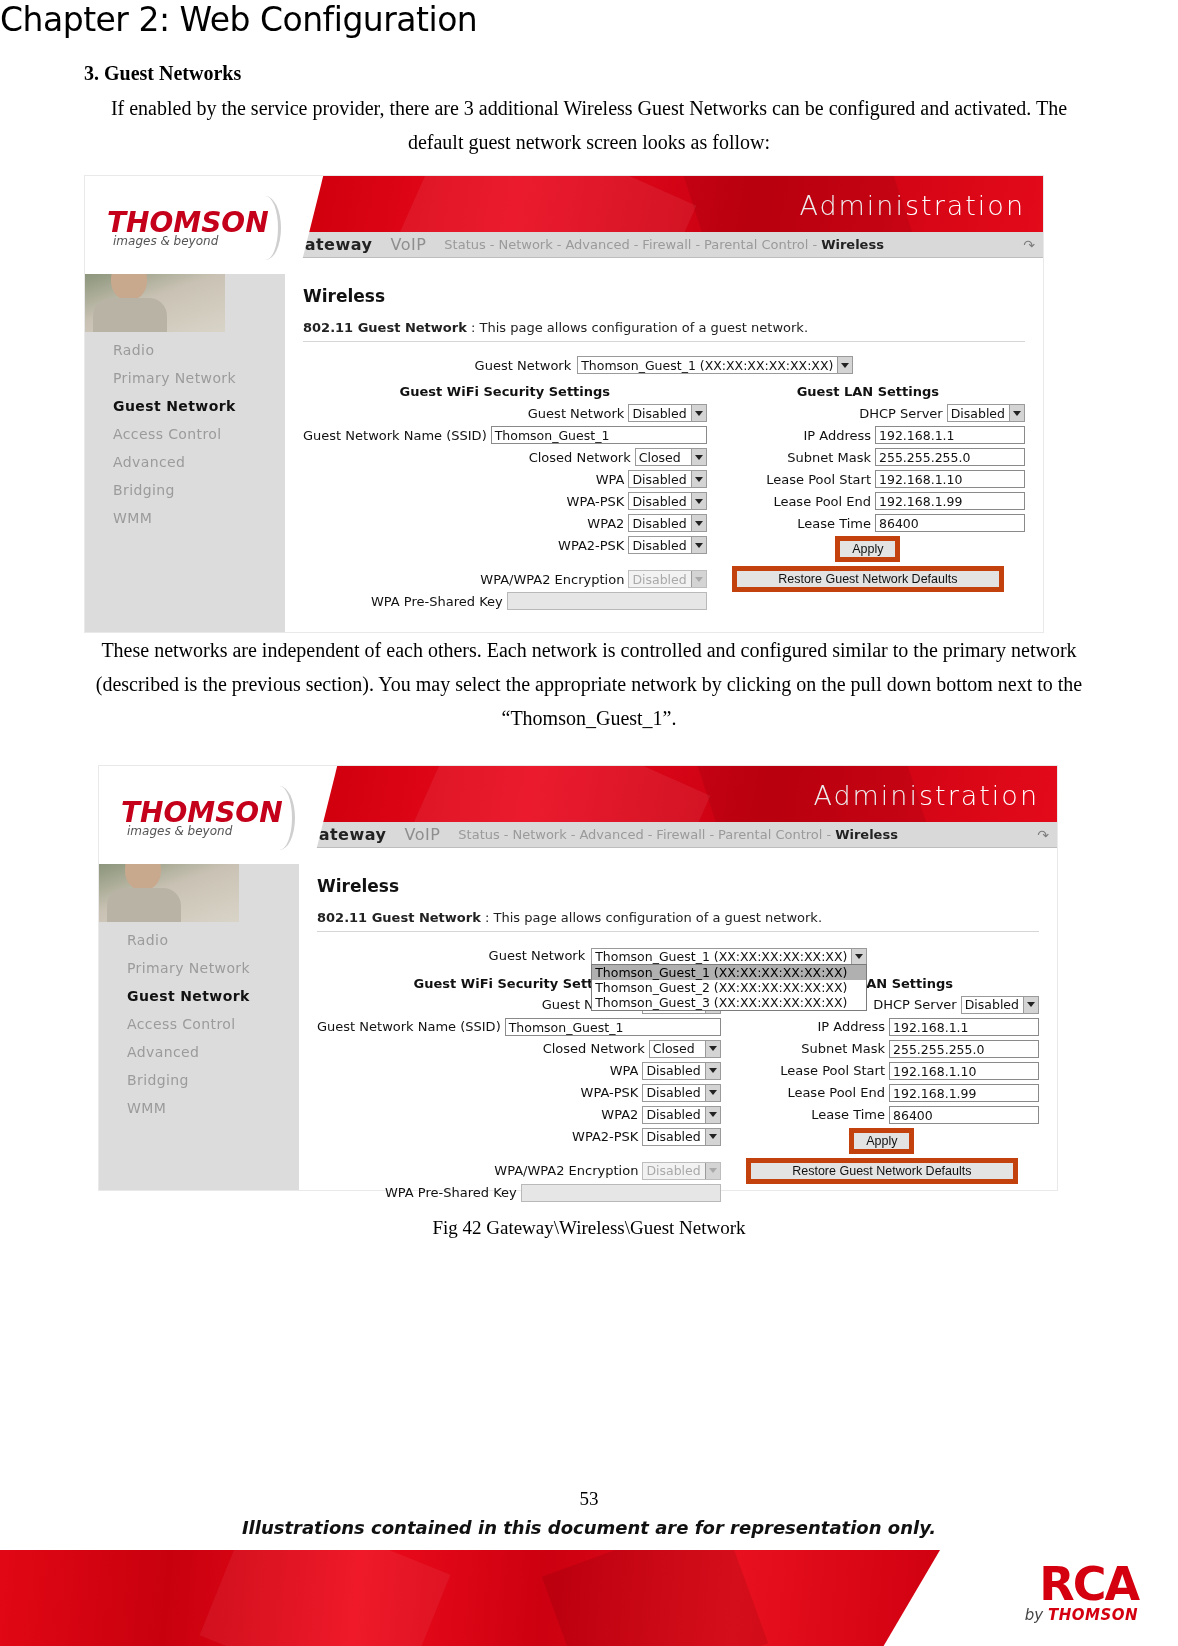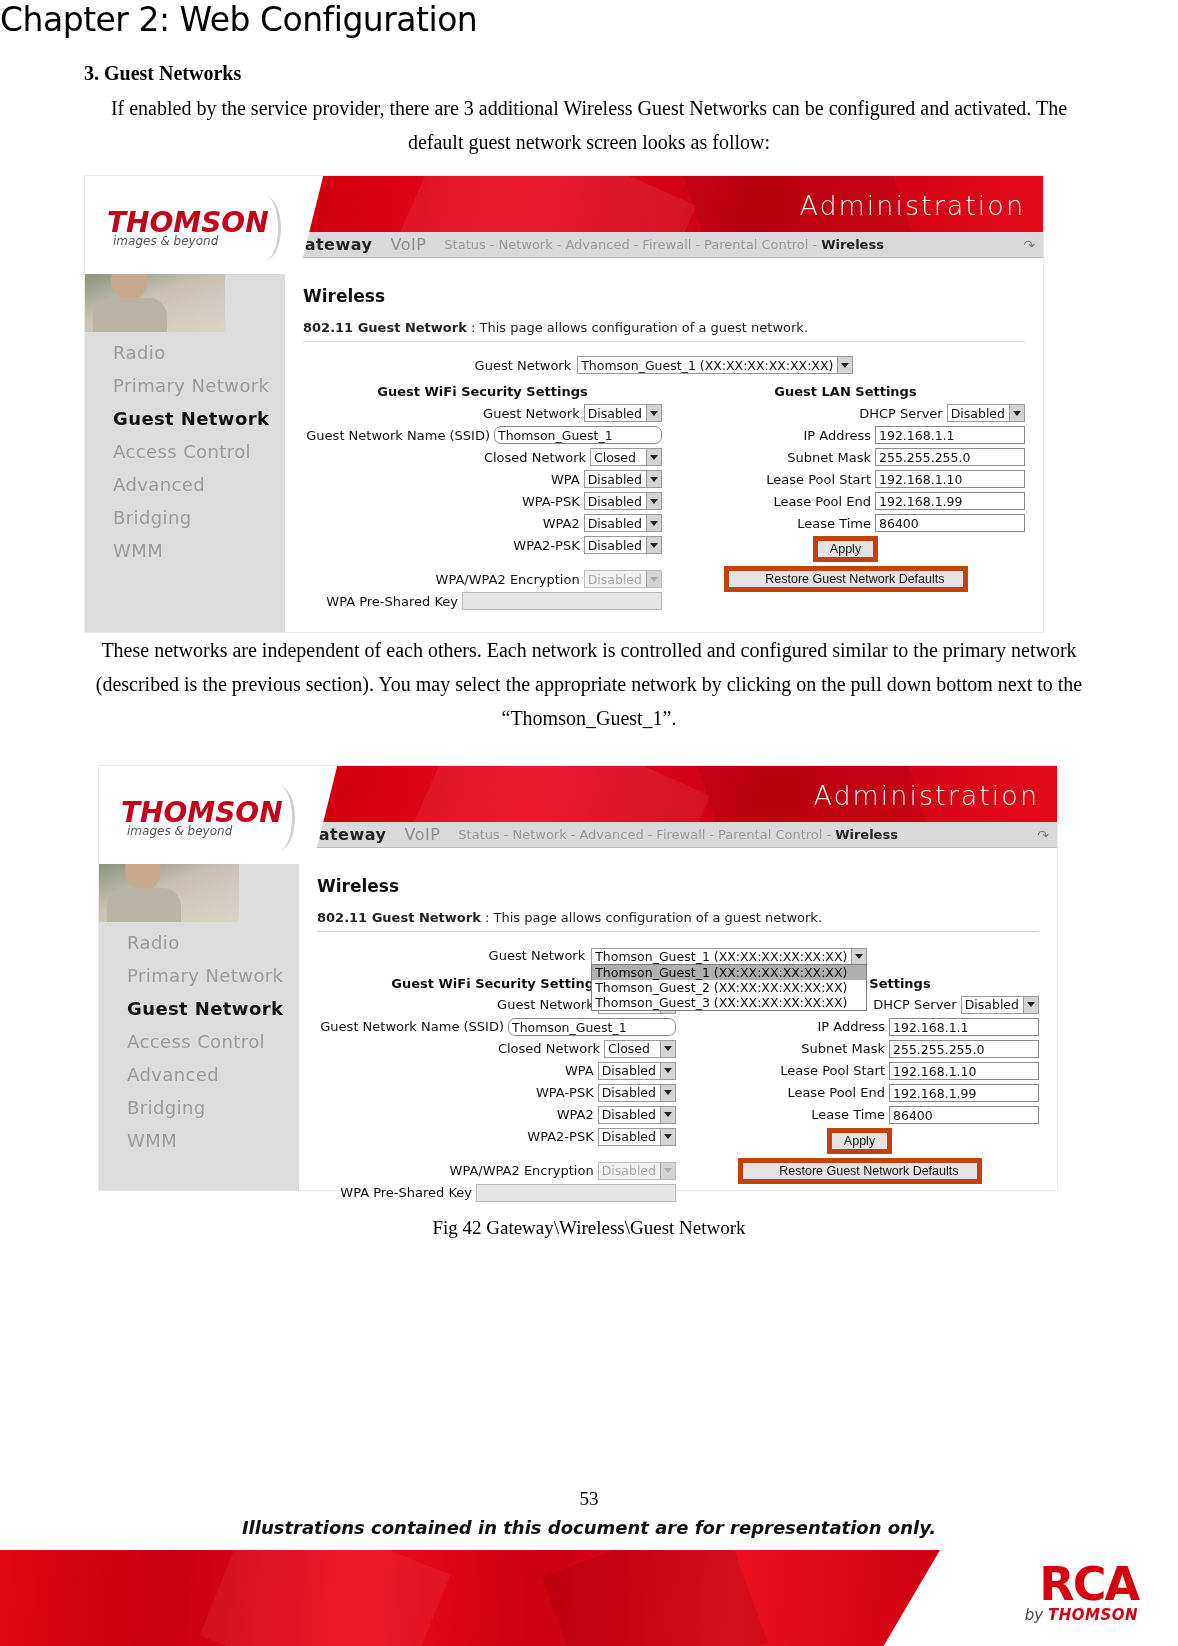--- a/index.html
+++ b/index.html
@@ -136,21 +136,21 @@
   .photo .hair{
     position:absolute;left:24px;top:6px;width:40px;height:20px;border-radius:50% 50% 0 0;
     background:#8d8d8d;
   }
   .photo .body{
     position:absolute;left:8px;top:50px;width:74px;height:40px;border-radius:18px 18px 0 0;
     background:#b9b3a6;
   }
   .menu{ position:absolute;left:0;top:62px;width:100%;}
   .menu-item{
-    font-size:18px;color:#9b9b9b;padding:6px 12px 6px 28px;letter-spacing:0.4px;
+    font-size:14px;color:#9b9b9b;padding:6px 12px 6px 28px;letter-spacing:0.4px;
   }
   .menu-item.active{ color:#111;font-weight:bold;}
 
   
   .content{
     position:absolute;left:200px;top:98px;right:0;bottom:0;background:#fff;padding:10px 18px 0 18px;
   }
   .content-h1{ font-size:17px;font-weight:bold;color:#111;margin:2px 0 14px 0;}
   .content-h2{ font-size:13px;color:#222;margin-bottom:6px;}
   .content-h2 b{ font-weight:bold;}
@@ -179,28 +179,28 @@
     display:block;width:0;height:0;border-left:4px solid transparent;border-right:4px solid transparent;
     border-top:5px solid #222;font-style:normal;
   }
   .sel.disabled{ color:#a9a9a9;border-color:#bdbdbd;background:#f2f2f2;}
   .sel.disabled .arrow i{ border-top-color:#a9a9a9;}
   .sel.wide{ min-width:230px;}
   .txt{
     border:1px solid #8a8a8a;background:#fff;height:18px;font-size:12.5px;color:#111;
     padding:0 3px;line-height:17px;display:inline-block;
   }
-  .txt.w200{ width:168px;border-radius:7px;}
+  .txt.w200{ width:216px;}
   .txt.w150{ width:150px;}
   .txt.blank{ background:#e6e6e6;border-color:#b9b9b9;width:200px;}
   .btn{
     border:5px solid #c2410c;background:#e3e3e3;font-size:12.5px;color:#111;
     padding:1px 12px;cursor:default;
   }
-  .btn.wide{ padding:1px 18px;width:244px;text-align:right;}
+  .btn.wide{ padding:1px 18px;width:272px;text-align:center;}
   .rightwrap{ display:flex;flex-direction:column;align-items:center;margin-top:4px;gap:4px;}
 
   
   .dd-wrap{ position:relative;}
   .dd-list{
     position:absolute;left:0;top:18px;width:100%;border:1px solid #7b7b7b;background:#fff;z-index:40;
   }
   .dd-opt{ font-size:12.5px;color:#111;padding:0 3px;line-height:15px;white-space:nowrap;}
   .dd-opt.selected{ background:#b0b0b0;color:#000;}
 

